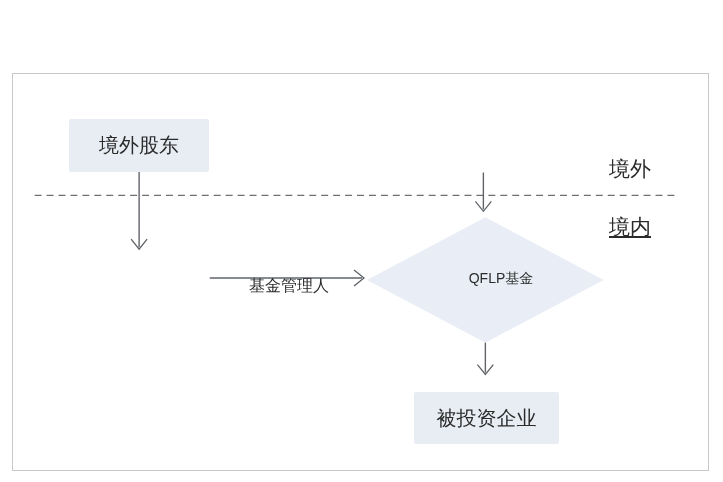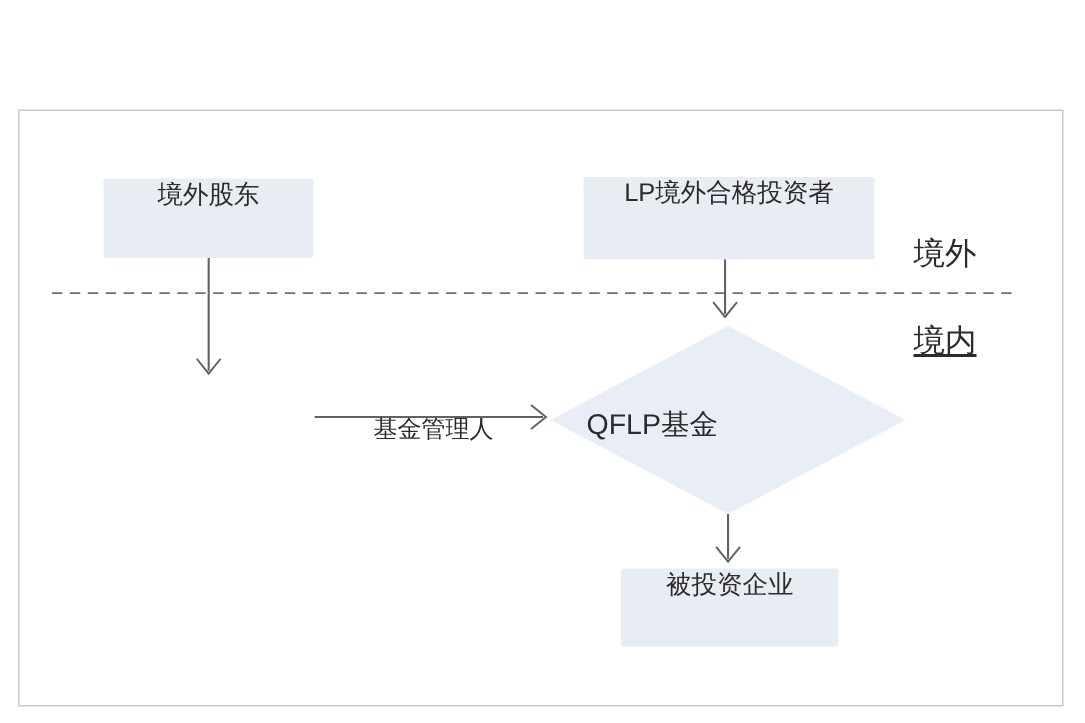--- a/index.html
+++ b/index.html
@@ -14,33 +14,33 @@
   *{box-sizing:border-box;margin:0;padding:0;}
   html,body{width:723px;height:482px;background:#ffffff;overflow:hidden;
     font-family:"Liberation Sans","DejaVu Sans",sans-serif;}
   .page{position:relative;width:723px;height:482px;background:#fff;}
   .title{position:absolute;left:10px;top:10px;font-size:23px;font-weight:700;
     color:var(--title);letter-spacing:1px;}
   .panel{position:absolute;left:12px;top:73px;width:697px;height:398px;
     background:#fff;border:1px solid var(--panel-border);}
   .overlay{position:absolute;left:0;top:0;width:100%;height:100%;}
   .node{position:absolute;background:var(--node-fill);color:var(--text);
-    font-size:17px;display:flex;flex-direction:column;align-items:center;
-    justify-content:flex-start;text-align:center;line-height:1.35;border-radius:2px;}
+    font-size:20px;display:flex;flex-direction:column;align-items:center;
+    justify-content:center;text-align:center;line-height:1.35;border-radius:2px;}
   .node-overseas-shareholder{left:56px;top:45px;width:140px;height:53px;}
   .node-lp-investor{left:376px;top:44px;width:194px;height:55px;}
   .node-qflp-manager{left:56px;top:179px;width:141px;height:56px;}
-  .node-investee{left:401px;top:305px;width:145px;height:52px;}
+  .node-investee{left:401px;top:318px;width:145px;height:52px;}
   .region-label{position:absolute;color:var(--text);font-size:21px;}
   .region-overseas{left:596px;top:81px;}
   .region-domestic{left:596px;top:139px;text-decoration:underline;}
   .edge-label{position:absolute;left:196px;top:167px;width:160px;
     text-align:center;color:var(--text);font-size:16px;margin-top:35px;}
-  .diamond-label{position:absolute;left:378px;top:196px;width:160px;
-    text-align:left;color:var(--text);font-size:19px;}
+  .diamond-label{position:absolute;left:408px;top:196px;width:160px;
+    text-align:center;color:var(--text);font-size:14px;}
   svg .edge{stroke:var(--arrow);stroke-width:1.4;fill:none;}
   svg .arrowhead{stroke:var(--arrow);stroke-width:1.3;fill:none;}
   svg .dashline{stroke:var(--dash);stroke-width:1.2;stroke-dasharray:7 5;fill:none;}
   svg .diamond{fill:var(--diamond-fill);stroke:none;}
 </style>
 </head>
 <body>
 
 <div class="page">
 
@@ -71,23 +71,20 @@
       <g>
         <line class="edge" x1="474" y1="270" x2="474" y2="300"></line>
         <polyline class="arrowhead" points="466,292 474,302 482,292"></polyline>
       </g>
     </svg>
 
     <div class="node node-overseas-shareholder">
       <span>境外股东</span>
     </div>
 
-    <div class="node node-lp-investor">
-      <span>LP境外合格投资者</span>
-    </div>
 
     <span class="region-label region-overseas">境外</span>
 
     <span class="region-label region-domestic">境内</span>
 
 
     <span class="edge-label">基金管理人</span>
 
     <span class="diamond-label">QFLP基金</span>
 

